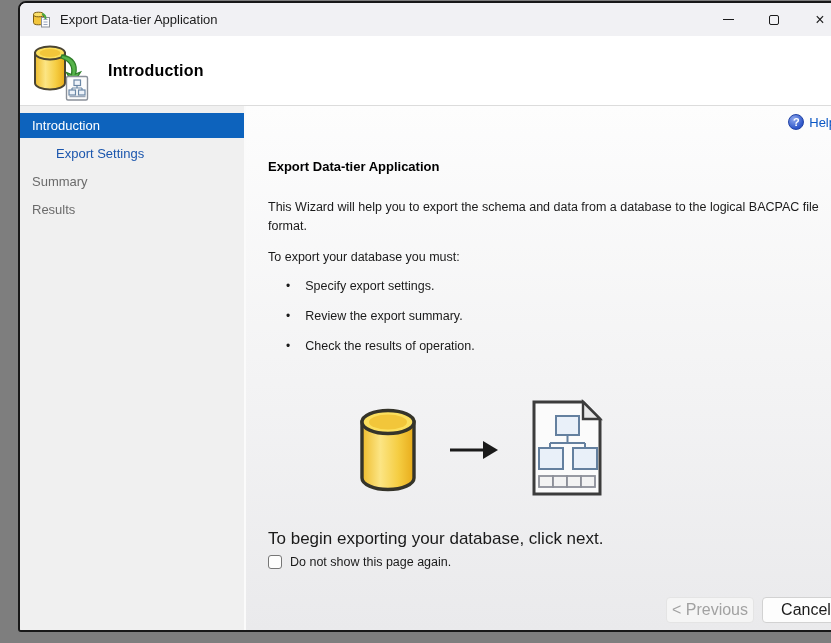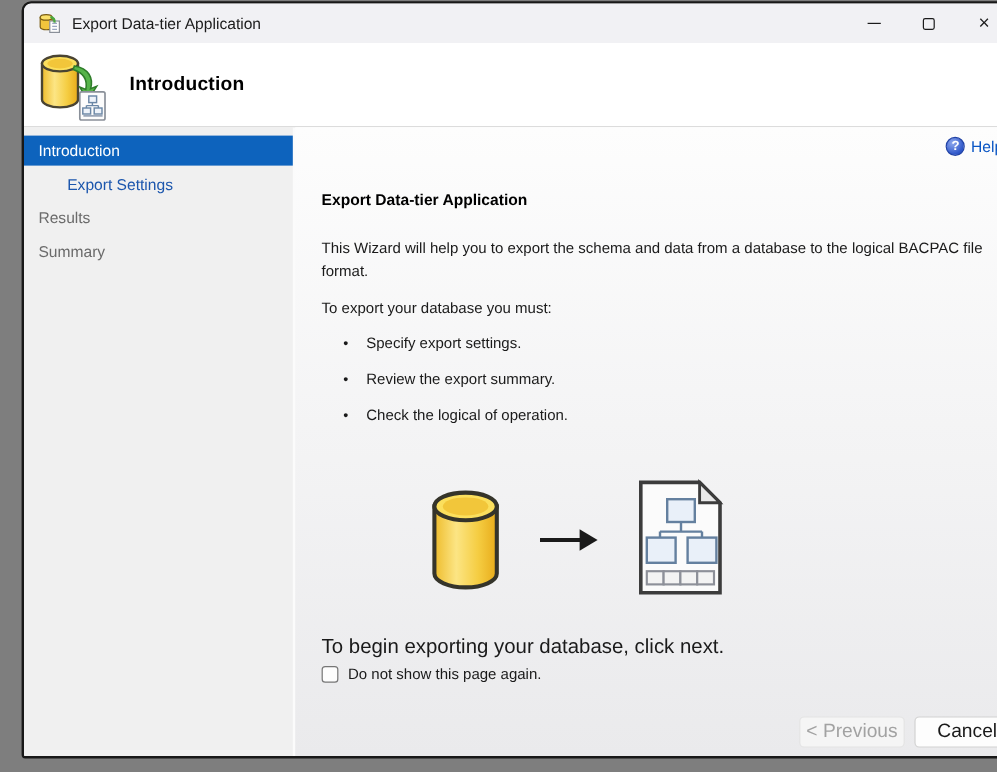--- a/index.html
+++ b/index.html
@@ -181,22 +181,22 @@
       <path d="M37.5 53.5 h16" stroke="#9aa6b8" stroke-width="1.4"></path>
     </svg>
     <span class="page-title">Introduction</span>
   </div>
 
   <div class="main">
 
     <div class="sidebar">
       <div class="nav-item selected">Introduction</div>
       <div class="nav-item link">Export Settings</div>
+      <div class="nav-item">Summary</div>
       <div class="nav-item">Results</div>
-      <div class="nav-item">Summary</div>
     </div>
 
     <div class="content">
 
       <div class="help-link">
         <span class="help-icon">?</span>
         <span class="help-text">Help</span>
       </div>
 
       <div class="content-inner">
@@ -210,21 +210,21 @@
           <li>
             <span class="bullet">•</span>
             <span class="step-text">Specify export settings.</span>
           </li>
           <li>
             <span class="bullet">•</span>
             <span class="step-text">Review the export summary.</span>
           </li>
           <li>
             <span class="bullet">•</span>
-            <span class="step-text">Check the logical of operation.</span>
+            <span class="step-text">Check the results of operation.</span>
           </li>
         </ul>
 
         <div class="graphic">
           <svg class="db-svg" viewBox="0 0 60 84">
             <defs>
               <linearGradient id="cylG2" x1="0" x2="1" y1="0" y2="0">
                 <stop offset="0" stop-color="#eebc2c"></stop>
                   <stop offset="0.35" stop-color="#fce584"></stop>
                 <stop offset="0.7" stop-color="#f5cd42"></stop>

